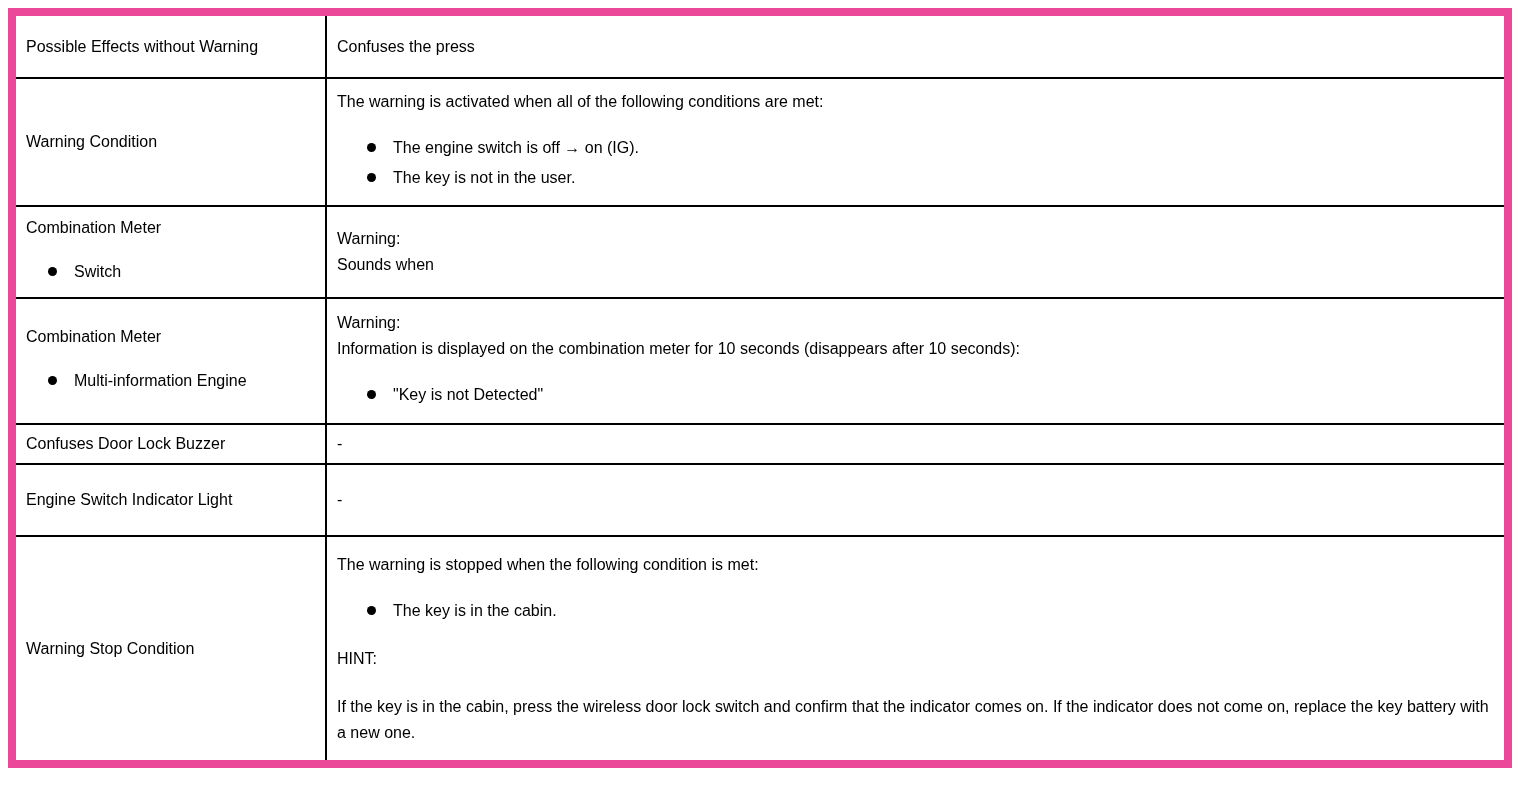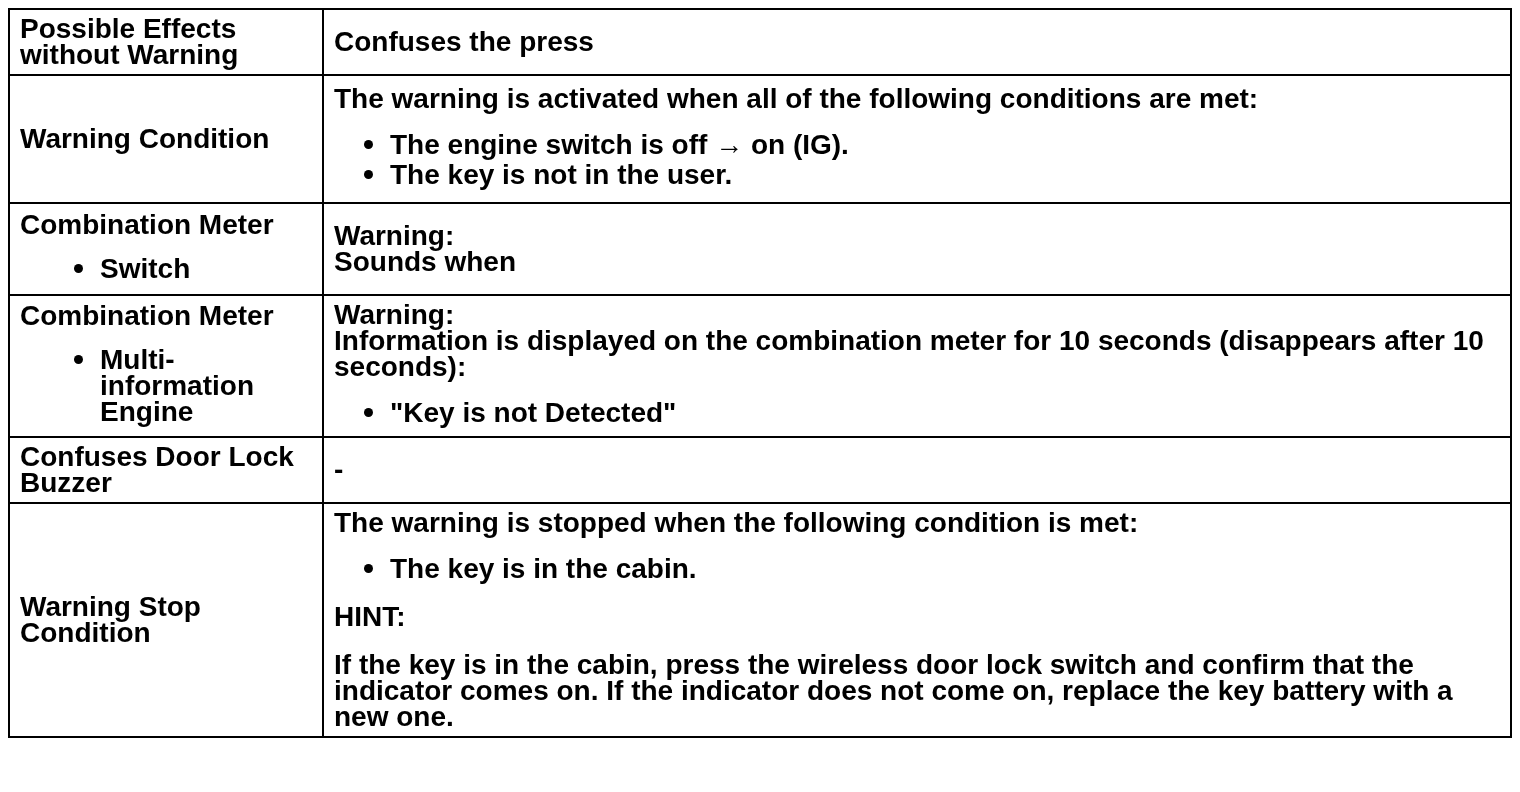--- a/index.html
+++ b/index.html
@@ -10,24 +10,23 @@
     color: #000000;
   }
   .page {
     width: 1520px; height: 792px;
     padding: 8px;
   }
   table.spec {
     width: 1504px;
     border-collapse: collapse;
     table-layout: fixed;
-    border: 1px solid #ec4899;
-    font-size: 28px;
+    border: 8px solid #ec4899;
+    font-size: 16px;
     line-height: 26px;
-    font-weight: bold;
   }
   table.spec td {
     border: 2px solid #000000;
     vertical-align: middle;
     padding: 6px 10px;
   }
   col.c-left  { width: 314px; }
   td.lcell { padding: 6px 8px; }
   td.rcell { padding: 6px 12px; }
 
@@ -38,21 +37,20 @@
   tr.r5 { height: 38px; }
   tr.r6 { height: 72px; }
   tr.r7 { height: 228px; }
 
   .bullets { margin-top: 20px; }
   .bullets.tight { margin-top: 18px; }
   .bullet-item {
     display: flex;
     align-items: flex-start;
     margin-bottom: 4px;
-    justify-content: center;
   }
   .rcell .bullet-item { padding-left: 30px; }
   .lcell .bullet-item { padding-left: 22px; }
   .dot {
     flex: 0 0 auto;
     width: 9px; height: 9px;
     background: #000000;
     border-radius: 50%;
     margin-top: 8px;
     margin-right: 17px;
@@ -141,20 +139,28 @@
 
     <tr class="r5">
       <td class="lcell">
         <div>Confuses Door Lock Buzzer</div>
       </td>
       <td class="rcell">
         <div>-</div>
       </td>
     </tr>
 
+    <tr class="r6">
+      <td class="lcell">
+        <div>Engine Switch Indicator Light</div>
+      </td>
+      <td class="rcell">
+        <div>-</div>
+      </td>
+    </tr>
 
     <tr class="r7">
       <td class="lcell">
         <div>Warning Stop Condition</div>
       </td>
       <td class="rcell">
         <div>The warning is stopped when the following condition is met:</div>
         <div class="bullets">
           <div class="bullet-item">
             <span class="dot"></span>

